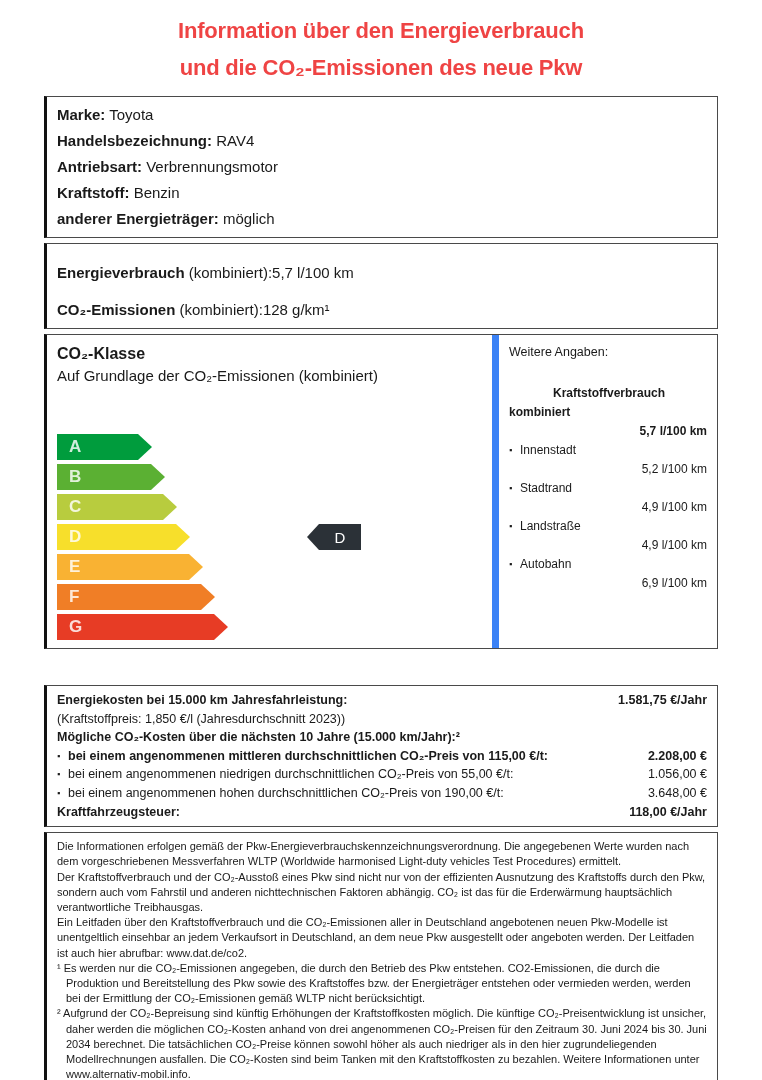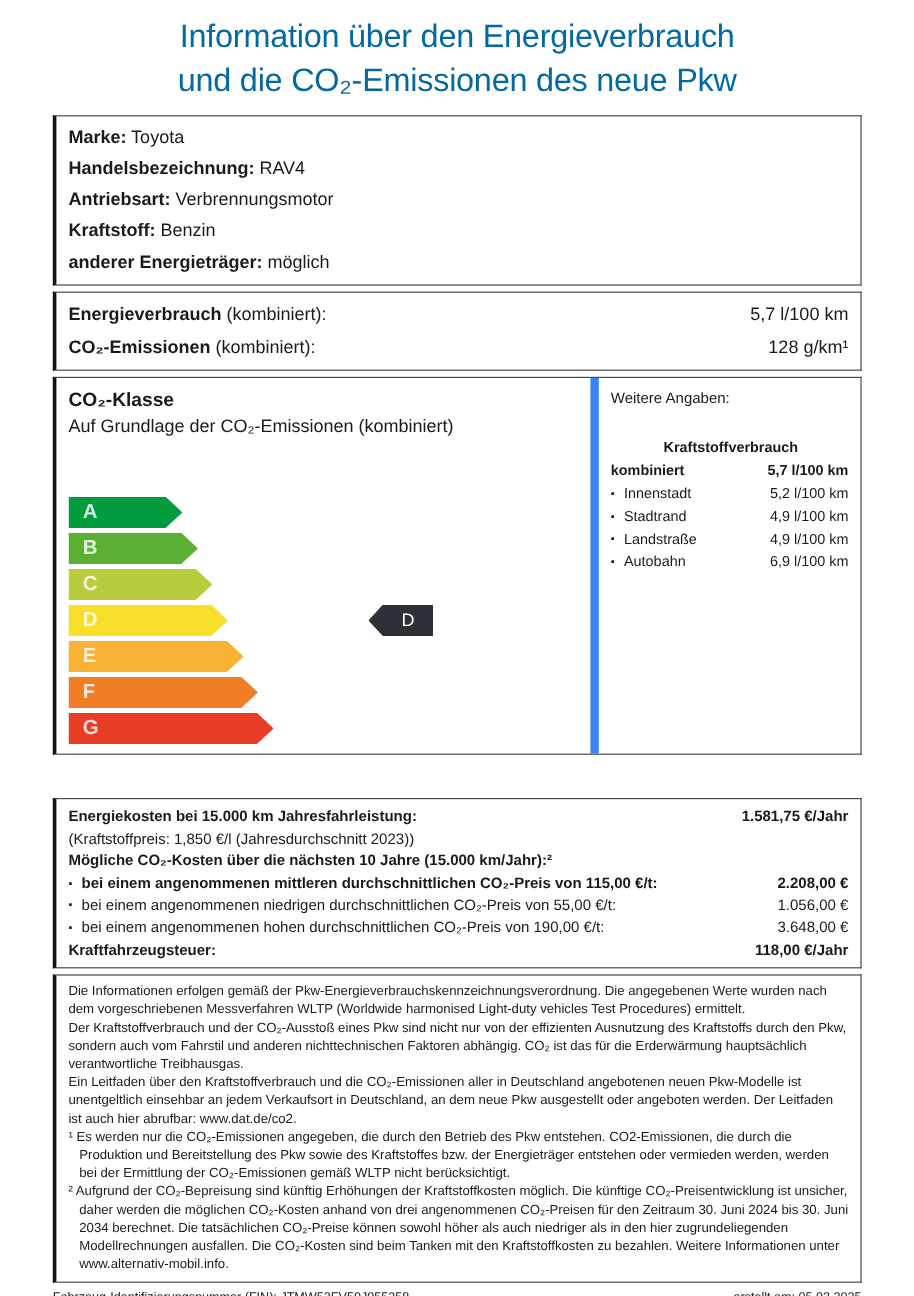--- a/index.html
+++ b/index.html
@@ -2,34 +2,34 @@
 <html><head>
 <meta charset="utf-8">
 <style>
   html,body{margin:0;padding:0;}
   body{
     width:762px;height:1080px;background:#ffffff;position:relative;
     font-family:"Liberation Sans", sans-serif;color:#1a1a1a;
     -webkit-font-smoothing:antialiased;
   }
   .title{
-    text-align:center;font-weight:normal;font-size:27px;line-height:37px;
-    padding-top:12px;letter-spacing:-0.2px;color:#0369a1;
+    text-align:center;font-weight:bold;font-size:22px;line-height:37px;
+    padding-top:12px;letter-spacing:-0.2px;color:#ef4444;
   }
   .box{
     margin:0 44px 5px 44px;background:#fff;
     border:1px solid #4a4a4a;border-left:3px solid #111;
   }
   
   .vbox{padding:5px 10px;font-size:15px;line-height:26px;}
   .vgrid{display:grid;grid-template-columns:1fr;}
   .lbl{font-weight:bold;}
   
   .cbox{padding:5px 10px;font-size:15px;line-height:27px;}
-  .crow{display:flex;justify-content:space-between;}
+  .crow{display:flex;margin-top:10px;}
   
   .co2box{display:flex;padding:0;}
   .co2-left{width:445px;padding:8px 10px;box-sizing:border-box;}
   .co2-right{flex:1;border-left:7px solid #3b82f6;padding:8px 10px;font-size:12px;line-height:19px;}
   .co2-h{font-weight:bold;font-size:16px;line-height:22px;}
   .co2-sub{font-size:15px;line-height:21px;}
   .arrow-area{margin-top:48px;position:relative;height:206px;}
   .co2-arrow{
     height:26px;margin-bottom:4px;display:flex;align-items:center;
     padding-left:12px;box-sizing:border-box;color:rgba(255,255,255,0.82);
@@ -44,21 +44,21 @@
   .co2-arrow:nth-child(6){width:158px;}
   .co2-arrow:nth-child(7){width:171px;}
   .class-marker{
     position:absolute;left:250px;top:90px;width:54px;height:26px;
     display:flex;align-items:center;justify-content:center;padding-left:12px;
     box-sizing:border-box;color:#fff;font-size:15px;
     clip-path:polygon(12px 0, 100% 0, 100% 100%, 12px 100%, 0 50%);
   }
   .wa-head{font-size:12.5px;}
   .wa-sub{font-weight:bold;margin-top:22px;margin-left:44px;}
-  .wa-row{display:flex;justify-content:space-between;}
+  .wa-row{display:flex;justify-content:space-between;flex-direction:column;}
   .wa-row .wv{text-align:right;white-space:nowrap;}
   .bold{font-weight:bold;}
   .bullet{display:inline-block;width:11px;font-size:9px;vertical-align:1px;}
   
   .kbox{padding:5px 10px;font-size:12.5px;line-height:18.6px;margin-top:36px;}
   .krow{display:flex;justify-content:space-between;}
   .kv{white-space:nowrap;text-align:left;}
   
   .fbox{padding:6px 10px;font-size:11px;line-height:15.2px;}
   .fbox p{margin:0;}

